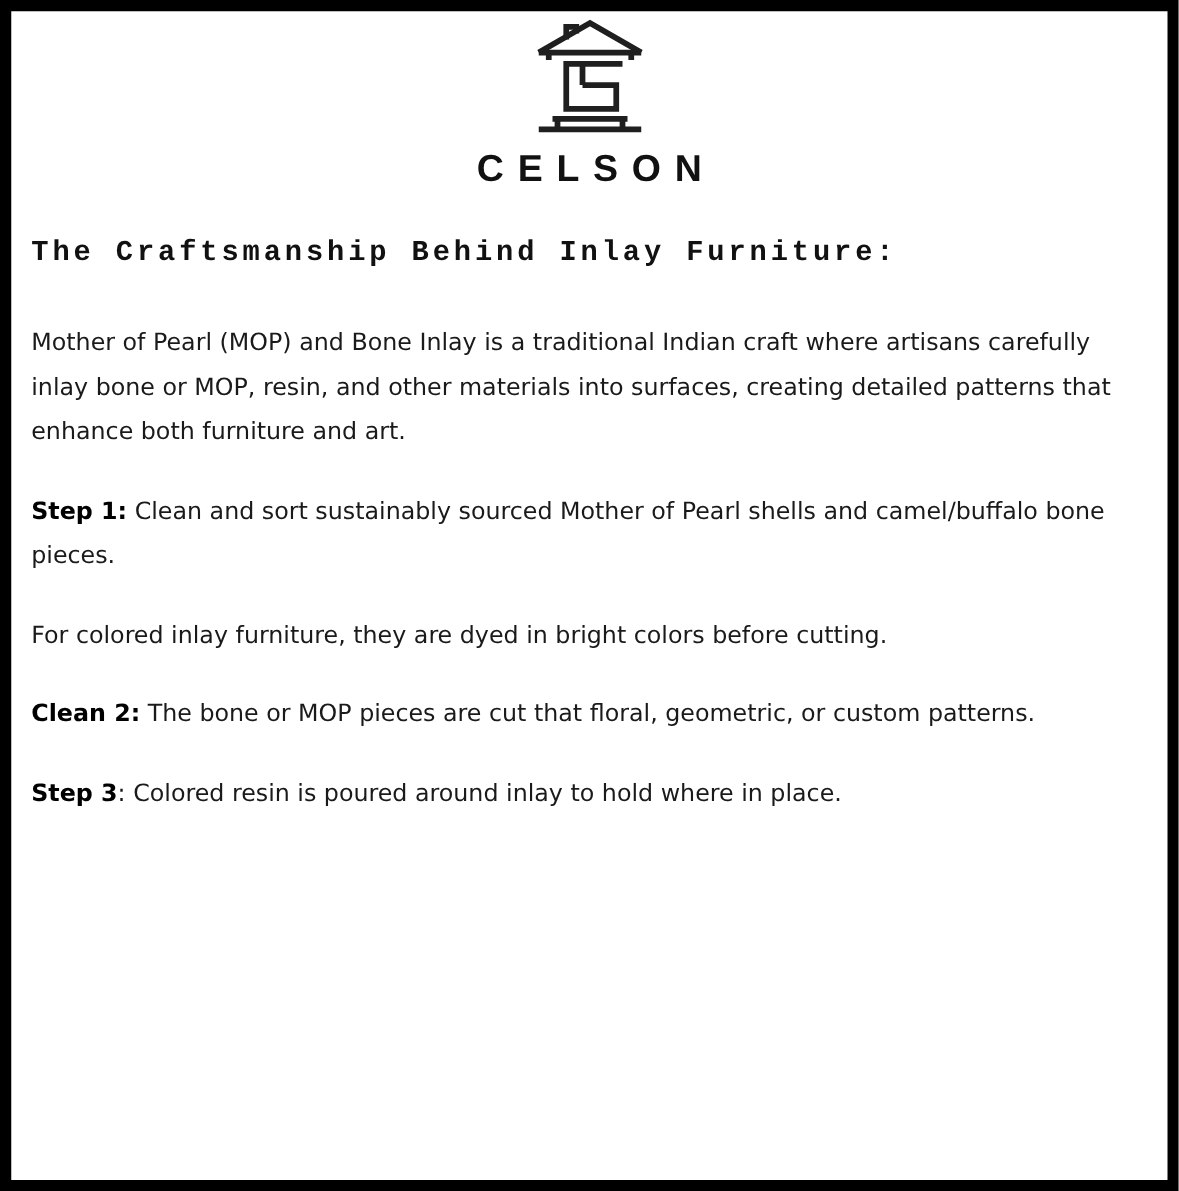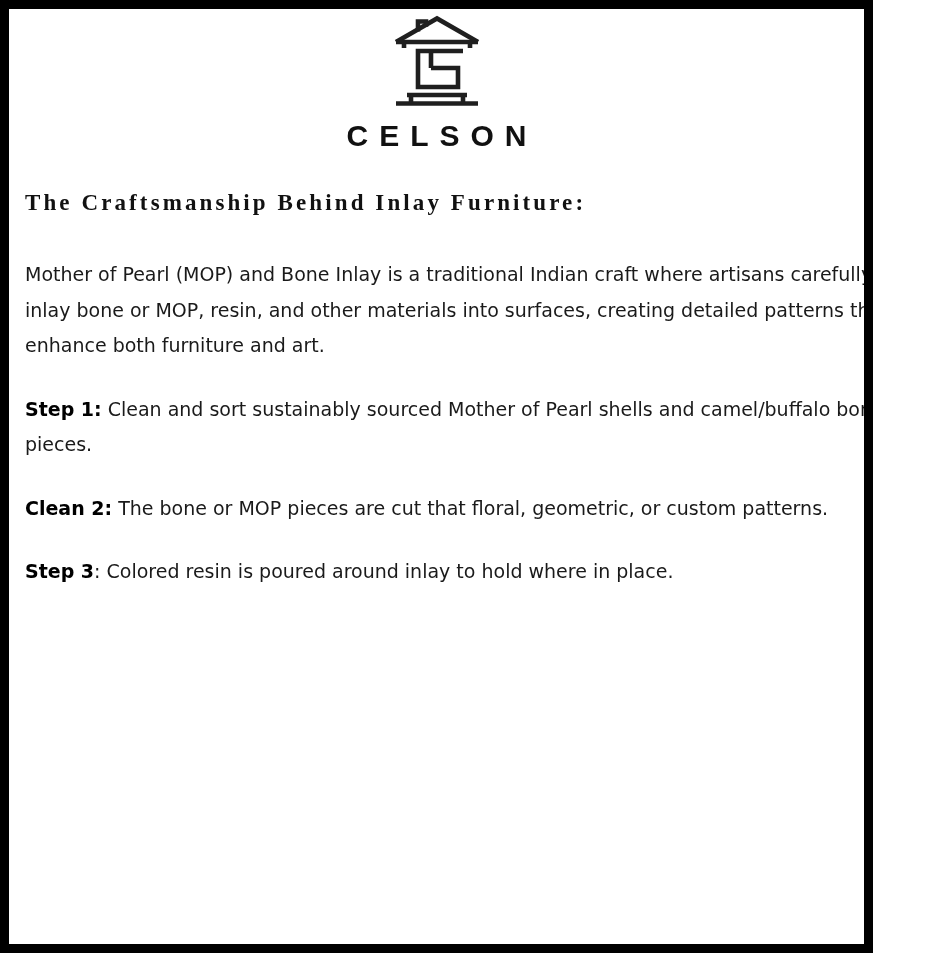--- a/index.html
+++ b/index.html
@@ -3,21 +3,21 @@
 <meta charset="utf-8">
 <style>
   html, body {
     margin: 0;
     padding: 0;
     background: #ffffff;
   }
 
   #poster {
     position: relative;
-    width: 873px;
+    width: 943px;
     height: 953px;
     box-sizing: border-box;
     background: #ffffff;
     border: 9px solid #000000;
     overflow: hidden;
     font-family: "DejaVu Sans", sans-serif;
   }
 
   
   .logo-block {
@@ -47,21 +47,21 @@
     color: #111111;
     line-height: 1;
   }
 
   
   .section-heading {
     position: absolute;
     top: 180px;
     left: 16px;
     right: 16px;
-    font-family: Liberation Serif, serif;
+    font-family: Liberation Mono, monospace;
     font-size: 23px;
     font-weight: 700;
     letter-spacing: 3.1px;
     color: #111111;
     line-height: 1.2;
     white-space: nowrap;
   }
 
   
   .body-copy {
@@ -124,20 +124,23 @@
   <div class="section-heading">The Craftsmanship Behind Inlay Furniture:</div>
 
   <div class="body-copy">
 
     <p class="para">Mother of Pearl (MOP) and Bone Inlay is a traditional Indian craft where artisans carefully inlay bone or MOP, resin, and other materials into surfaces, creating detailed patterns that enhance both furniture and art.</p>
 
     <p class="para">
       <span class="step-label">Step 1:</span><span></span><span> Clean and sort sustainably sourced Mother of Pearl shells and camel/buffalo bone pieces.</span>
     </p>
 
+    <p class="para">
+      <span>For colored inlay furniture, they are dyed in bright colors before cutting.</span>
+    </p>
 
     <p class="para">
       <span class="step-label">Clean 2:</span><span></span><span> The bone or MOP pieces are cut that floral, geometric, or custom patterns.</span>
     </p>
 
 
     <p class="para">
       <span class="step-label">Step 3</span><span>:</span><span> Colored resin is poured around inlay to hold where in place.</span>
     </p>
 

